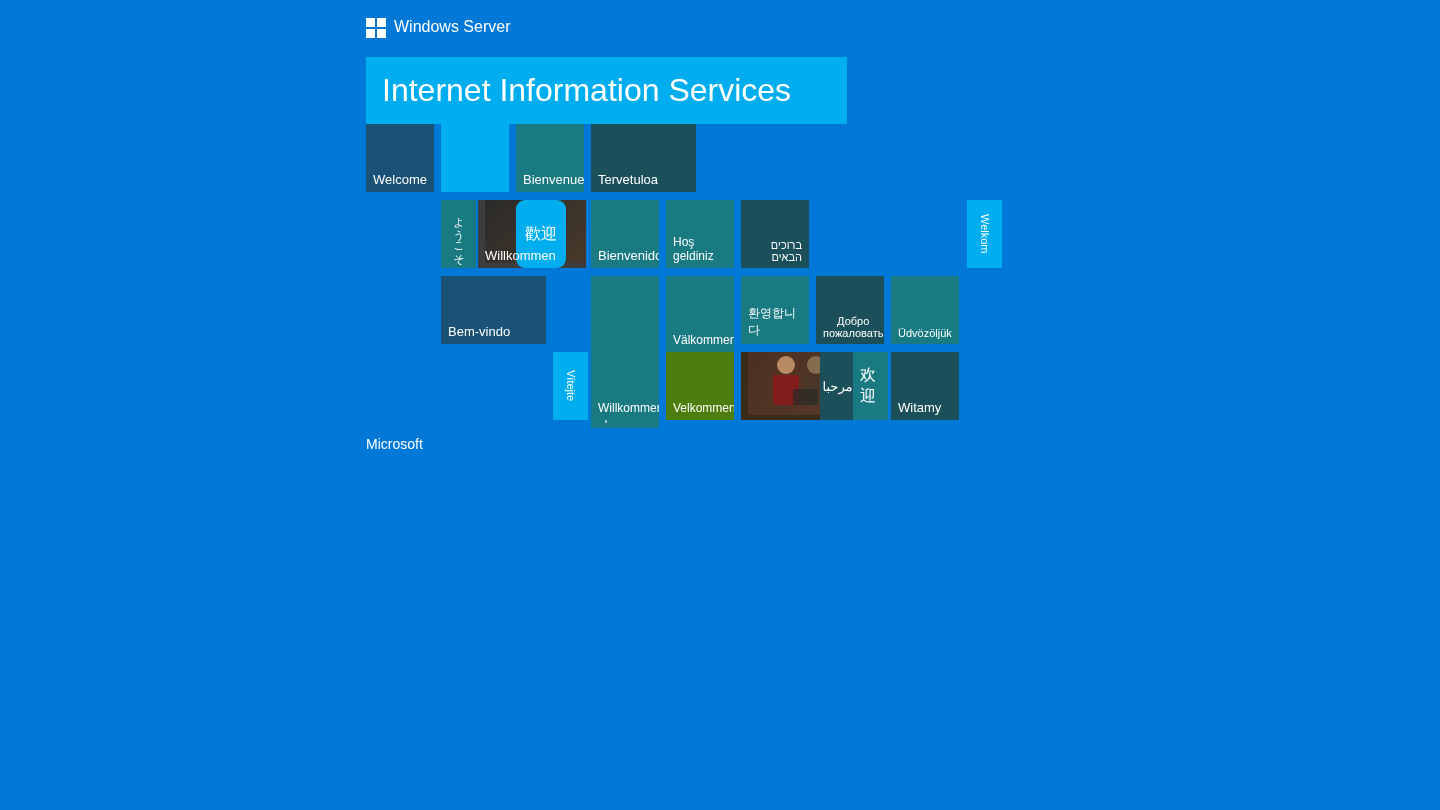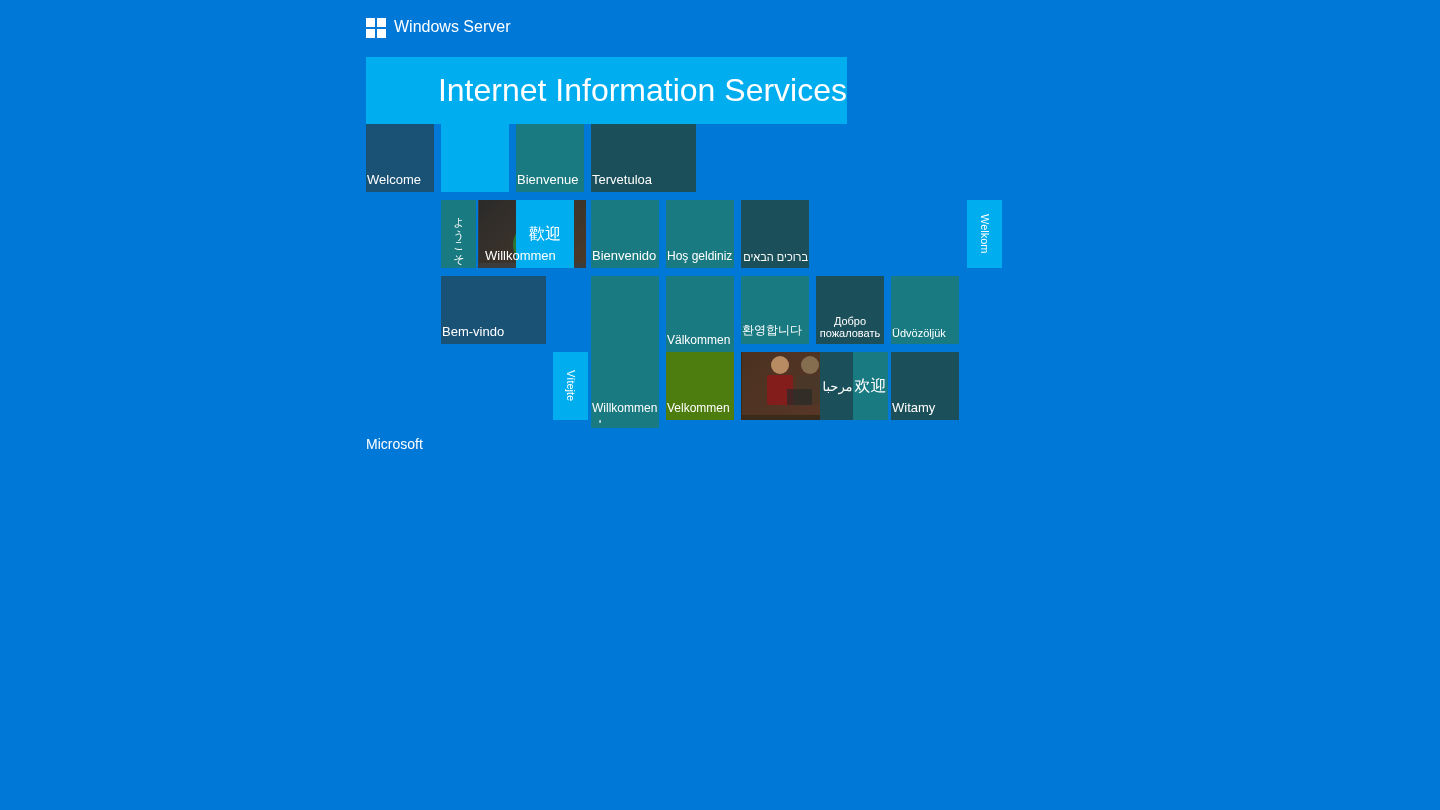--- a/index.html
+++ b/index.html
@@ -44,42 +44,41 @@
     .iis-banner {
       position: absolute;
       top: 57px;
       left: 366px;
       width: 481px;
       height: 67px;
       background-color: #00AEEF;
       display: flex;
       align-items: center;
       padding-left: 16px;
-      justify-content: flex-end;
     }
 
     .iis-banner-text {
       color: white;
       font-size: 32px;
       font-weight: 300;
     }
 
     
     .mosaic {
       position: absolute;
       top: 124px;
       left: 366px;
     }
 
     .mosaic-tile {
       position: absolute;
       color: white;
       display: flex;
       align-items: flex-end;
-      padding: 5px 1px;
+      padding: 5px 7px;
       font-size: 13px;
       overflow: hidden;
     }
   </style>
 </head>
 <body>
 
 <div class="windows-logo">
   <div class="win-logo-icon">
     <span></span>
@@ -107,21 +106,21 @@
     <div style="position:absolute;width:100%;height:100%;background:linear-gradient(135deg,#2a2a2a 0%,#4a3a2a 100%);">
 
       <svg width="108" height="68" viewBox="0 0 108 68" style="position:absolute;">
         <circle cx="54" cy="20" r="10" fill="#8B7355" opacity="0.8"></circle>
         <ellipse cx="54" cy="50" rx="20" ry="22" fill="#2E7D32" opacity="0.9"></ellipse>
         <rect x="40" y="30" width="28" height="25" fill="#2E7D32" opacity="0.9"></rect>
       </svg>
     </div>
     <span style="position:absolute;bottom:5px;left:7px;z-index:1;">Willkommen</span>
   </div>
-  <div class="mosaic-tile" style="left:150px;top:76px;width:58px;height:68px;background:#00AEEF;align-items:center;justify-content:center;font-size:16px;">歡迎</div>
+  <div class="mosaic-tile" style="left:150px;top:76px;width:50px;height:68px;background:#00AEEF;align-items:center;justify-content:center;font-size:16px;border-radius:9px;">歡迎</div>
   <div class="mosaic-tile" style="left:225px;top:76px;width:68px;height:68px;background:#1A7A82;">Bienvenido</div>
   <div class="mosaic-tile" style="left:300px;top:76px;width:68px;height:68px;background:#1A7A82;font-size:12px;">Hoş geldiniz</div>
   <div class="mosaic-tile" style="left:375px;top:76px;width:68px;height:68px;background:#1B4F5A;font-size:11px;direction:rtl;">ברוכים הבאים</div>
   <div class="mosaic-tile" style="left:601px;top:76px;width:35px;height:68px;background:#00AEEF;font-size:11px;writing-mode:vertical-rl;text-orientation:mixed;align-items:center;justify-content:center;">Welkom</div>
 
   <div class="mosaic-tile" style="left:75px;top:152px;width:105px;height:68px;background:#1A5276;">Bem-vindo</div>
   <div class="mosaic-tile" style="left:187px;top:228px;width:35px;height:68px;background:#00AEEF;font-size:11px;writing-mode:vertical-rl;align-items:center;justify-content:center;">Vítejte</div>
   <div class="mosaic-tile" style="left:225px;top:152px;width:68px;height:152px;background:#1A7A82;font-size:12px;align-items:flex-end;">Καλώς<br>ορίσατε</div>
   <div class="mosaic-tile" style="left:300px;top:152px;width:68px;height:76px;background:#1A7A82;font-size:12px;">Välkommen</div>
   <div class="mosaic-tile" style="left:375px;top:152px;width:68px;height:68px;background:#1A7A82;font-size:12px;">환영합니다</div>

